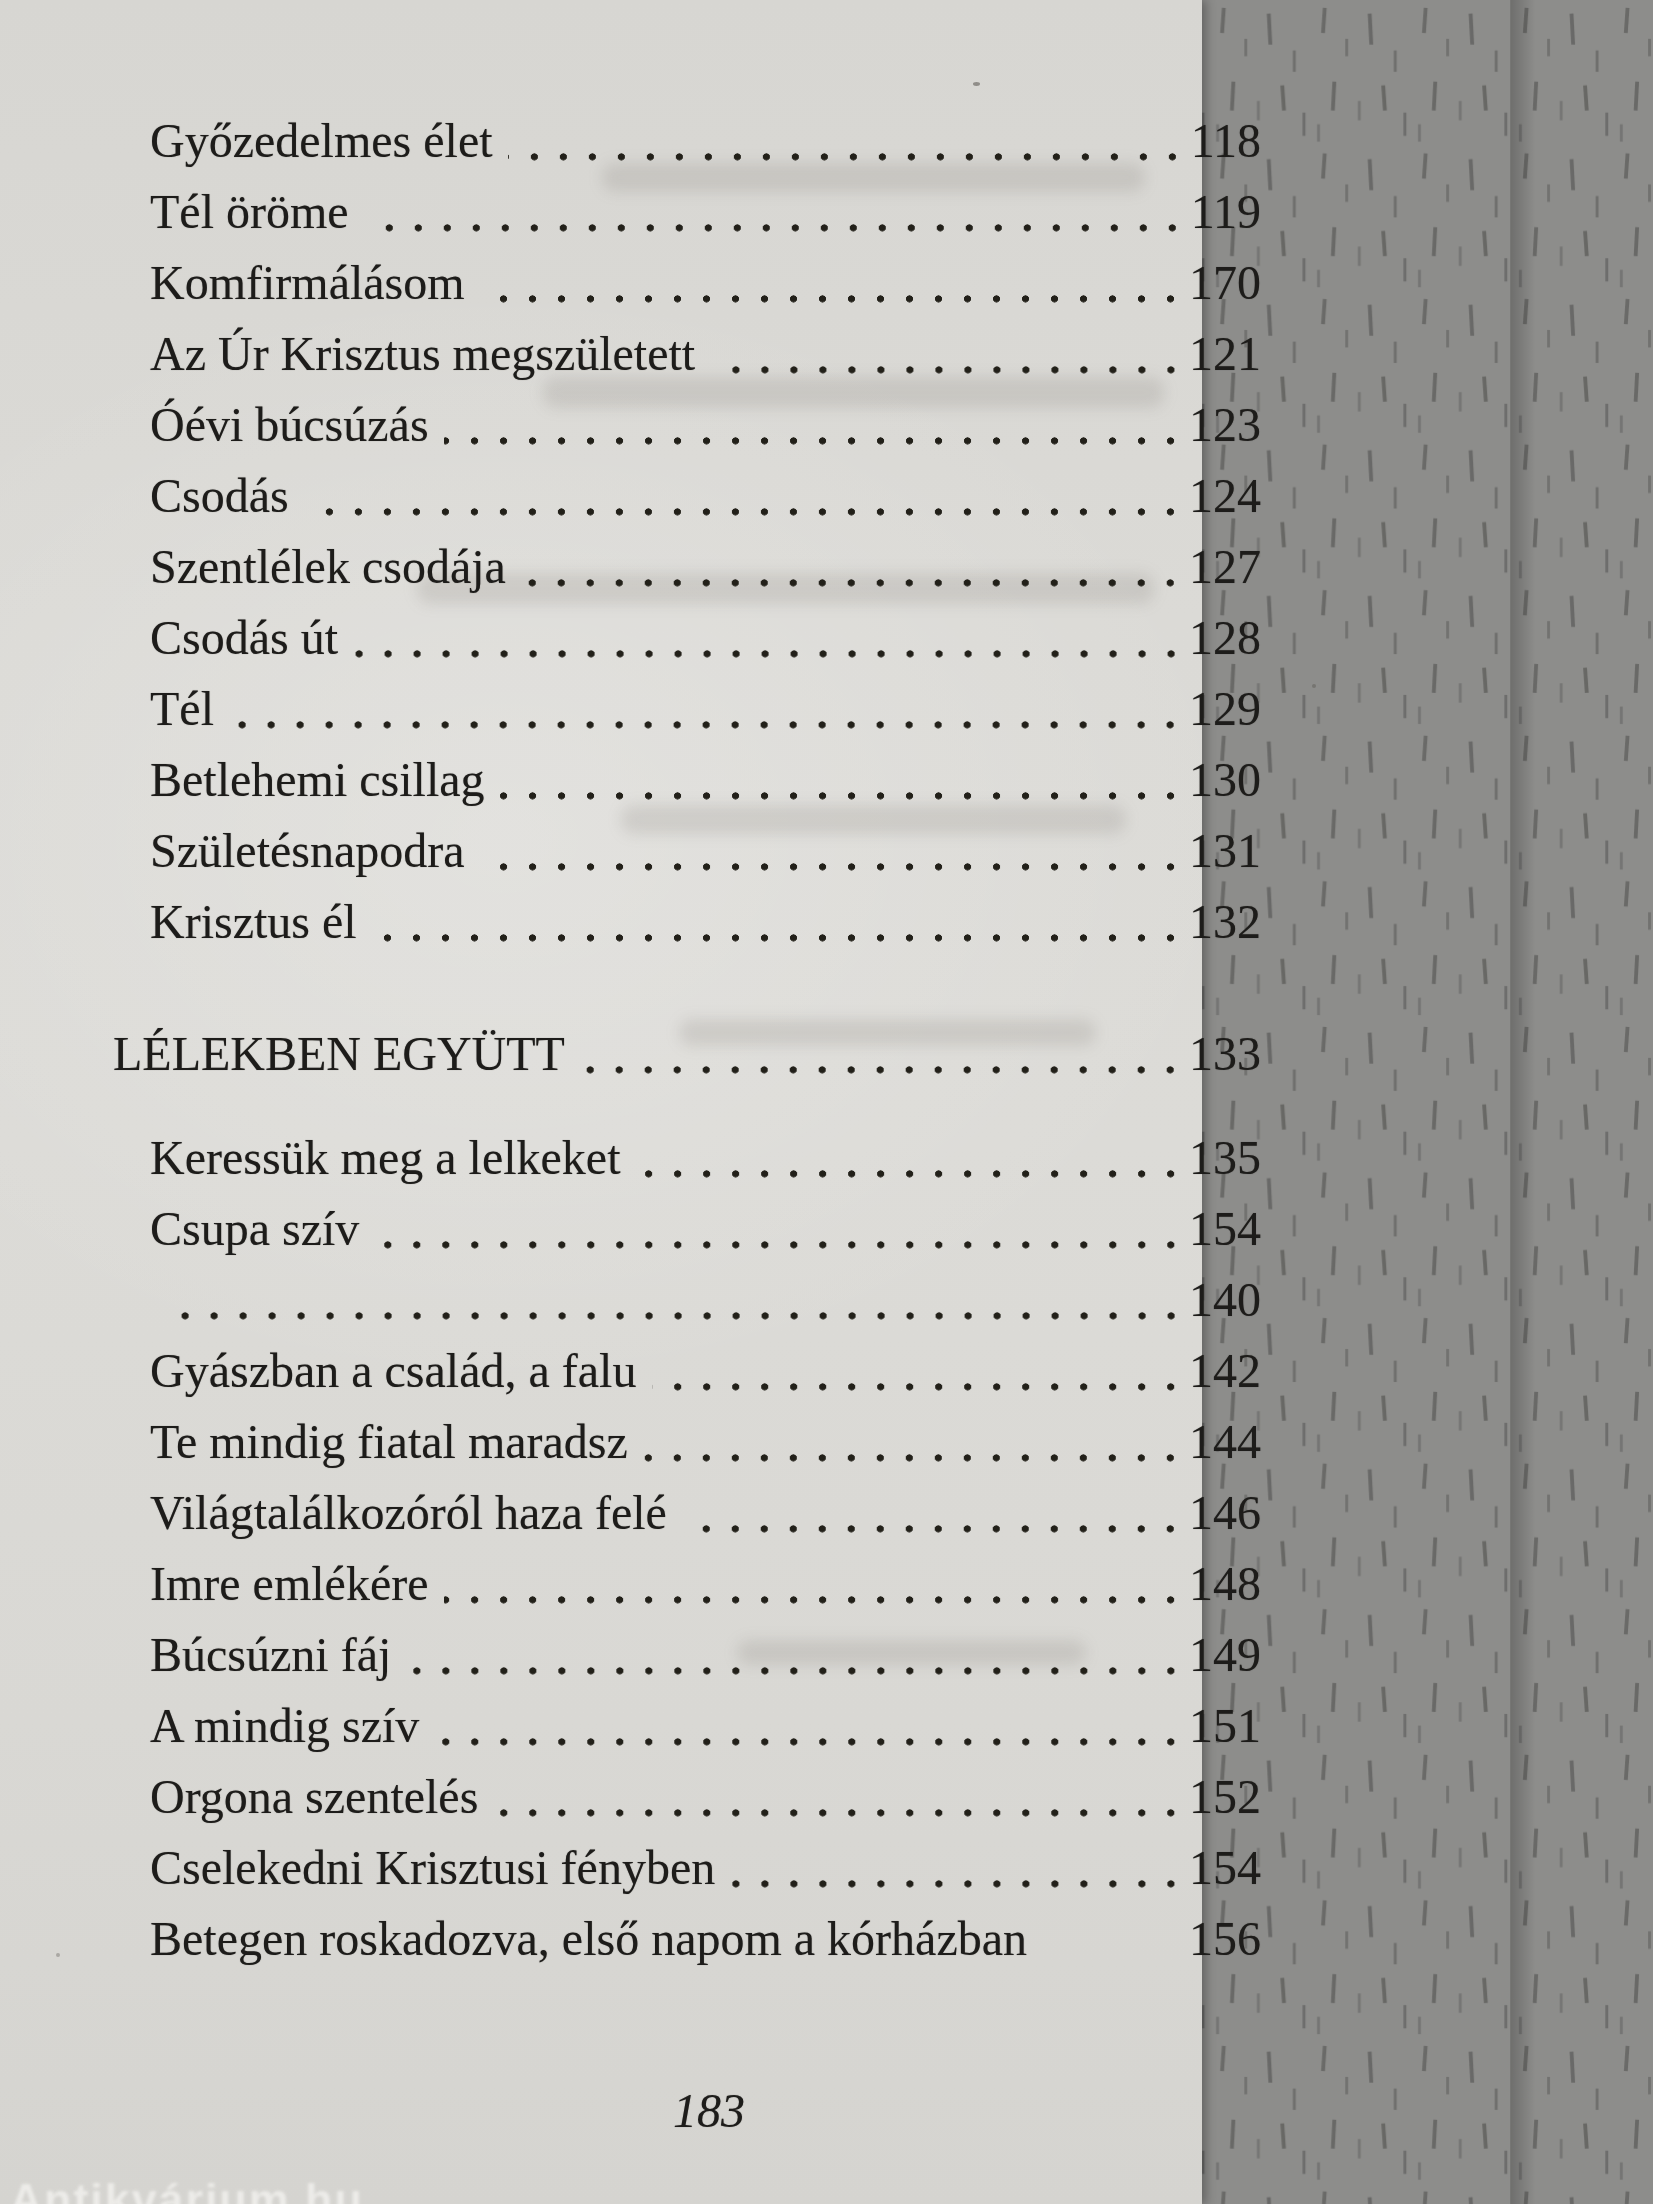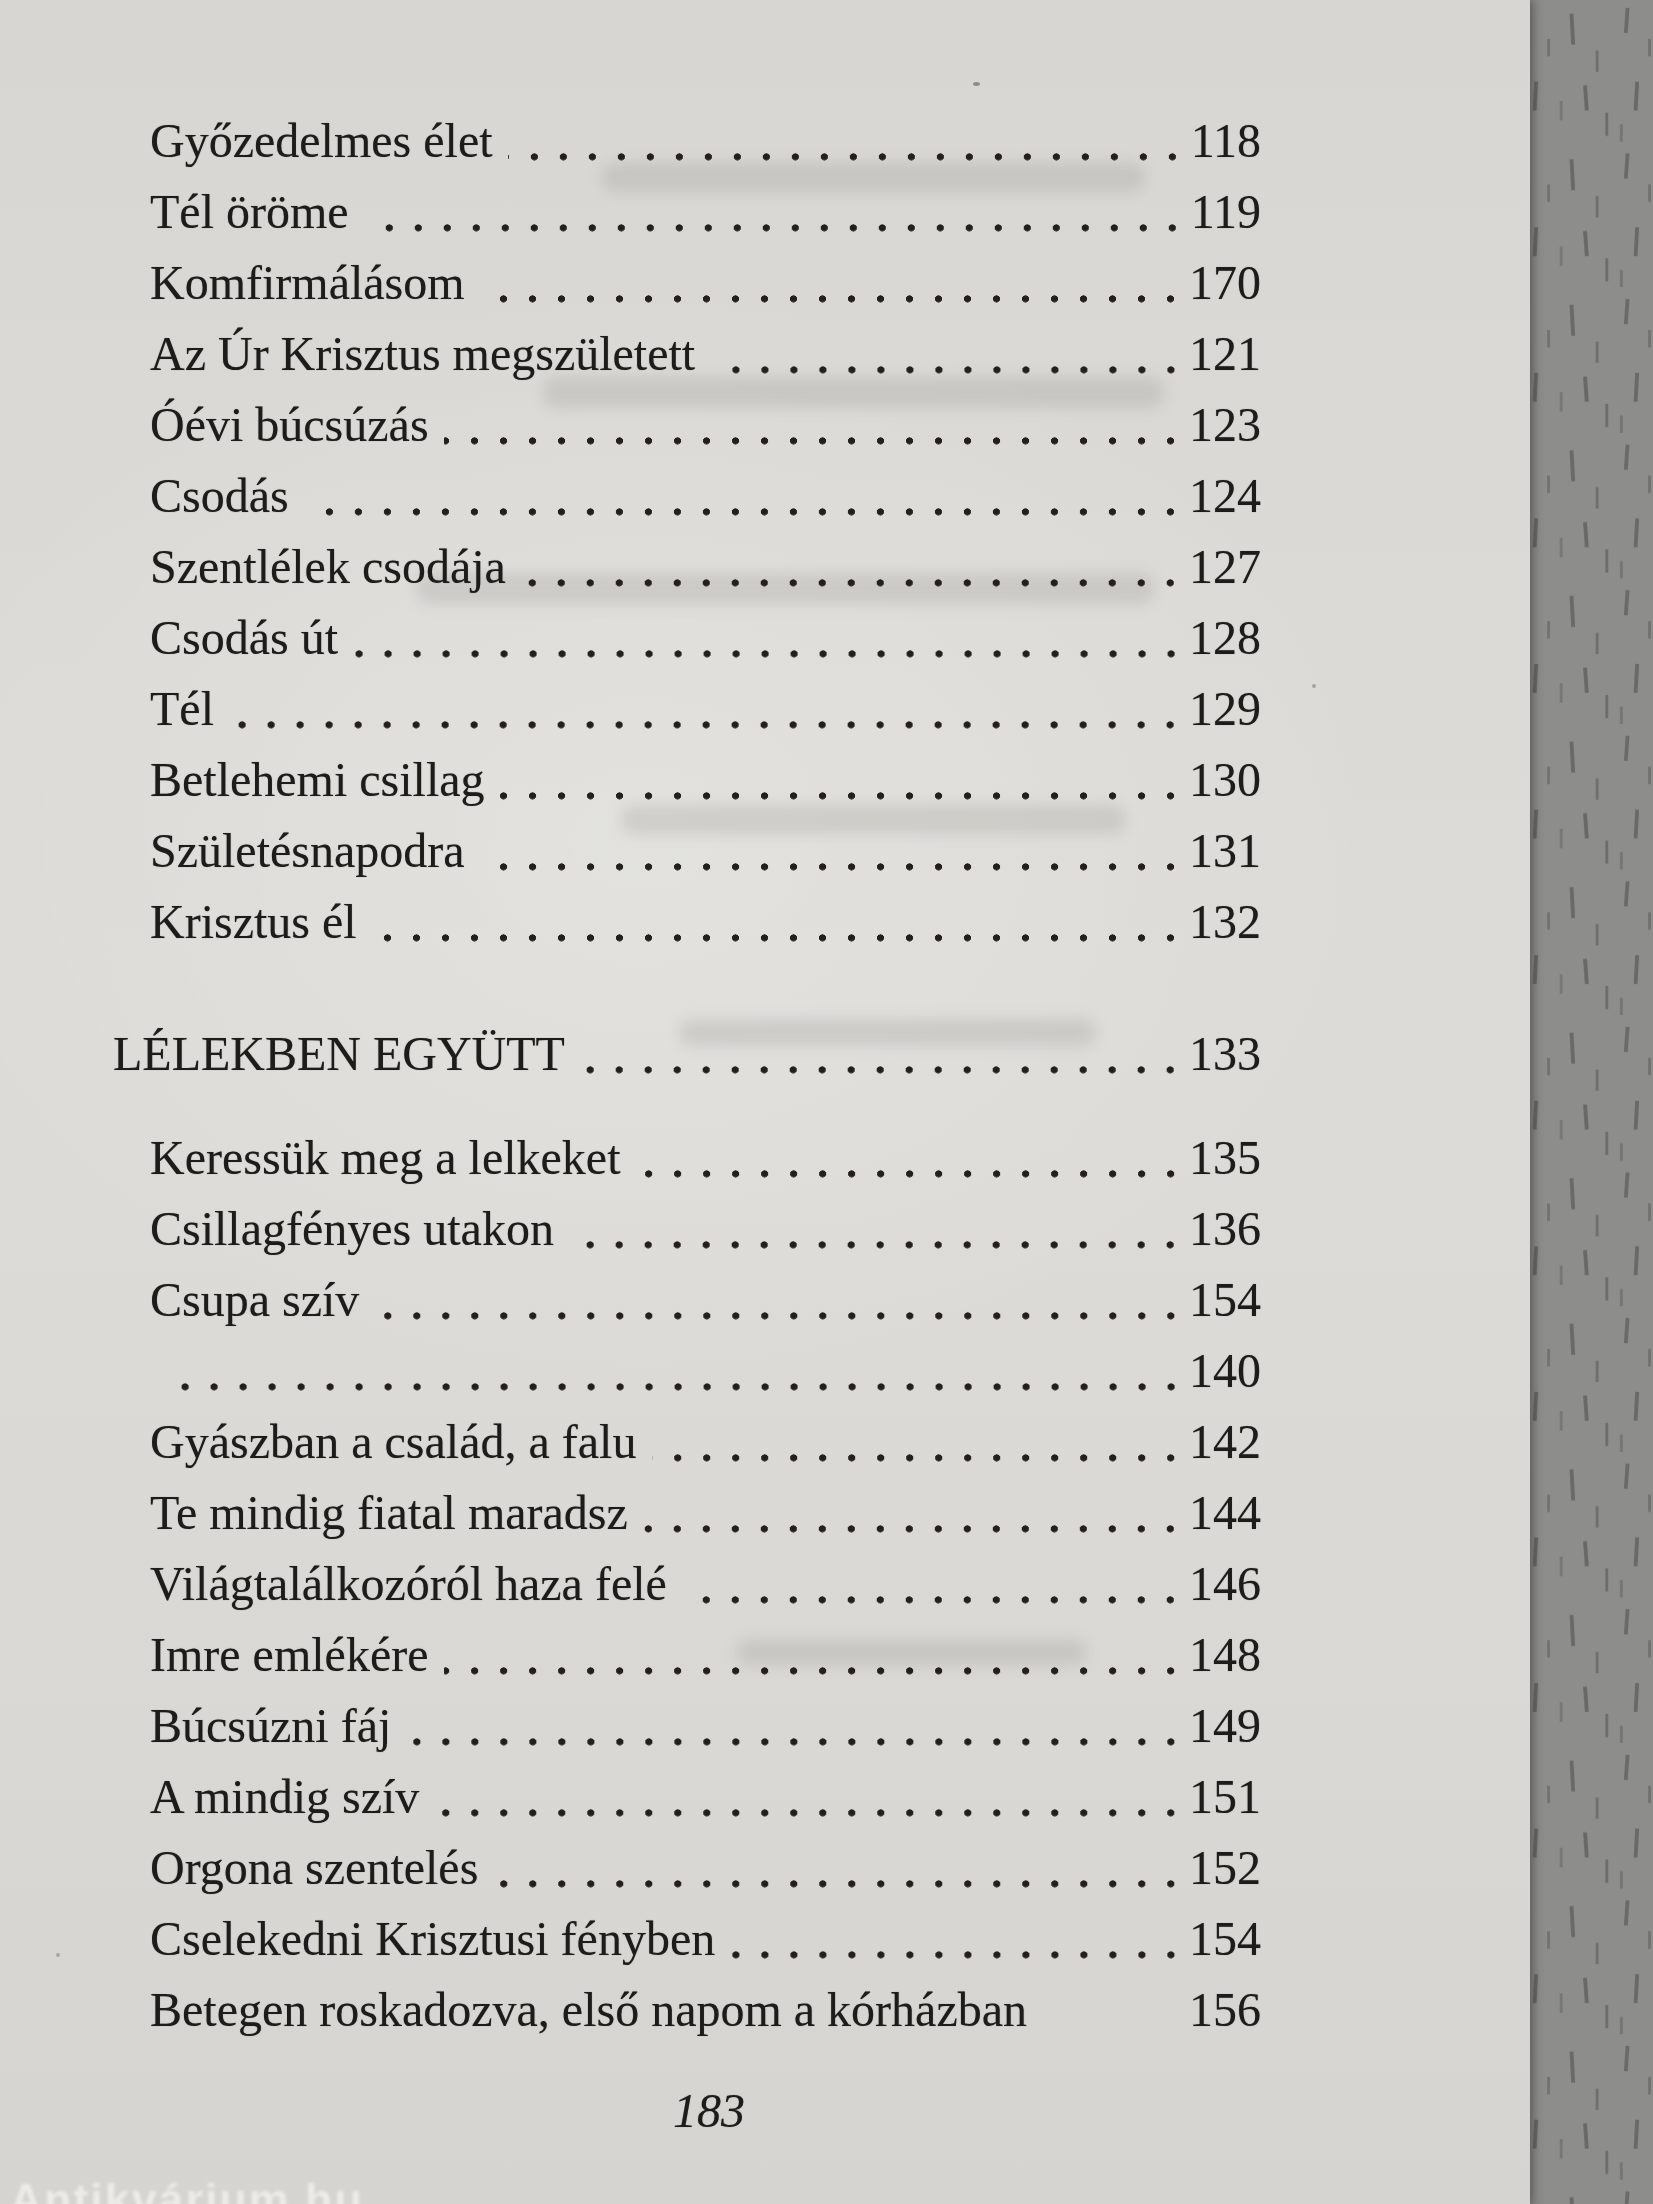--- a/index.html
+++ b/index.html
@@ -8,21 +8,21 @@
     background:#8d8d8b;
     font-family:"Liberation Serif","DejaVu Serif",serif;
   }
 
   
   .backdrop{position:absolute;inset:0;}
   .backdrop svg{position:absolute;inset:0;width:100%;height:100%;display:block;}
 
   
   .paper{
-    position:absolute;left:0;top:0;width:1530px;height:2205px;
+    position:absolute;left:0;top:0;width:1202px;height:2205px;
     background:
       radial-gradient(ellipse 1164px 873px at 42% 38%, rgba(255,255,255,.20), rgba(255,255,255,0) 65%),
       linear-gradient(180deg,#d7d6d2 0%,#dbdad6 28%,#dcdbd7 52%,#d9d8d4 78%,#d5d4d0 100%);
     box-shadow:3.9px 0 9.7px rgba(0,0,0,.30);
   }
 
   
   .ghost{
     position:absolute;border-radius:13.6px;
     background:rgba(110,108,100,.16);
@@ -184,25 +184,20 @@
 
     <div class="gap2"></div>
 
     <div id="section2">
         <div class="row">
           <span class="title">Keressük meg a lelkeket</span>
           <span class="leader"></span>
           <span class="pagenum">135</span>
         </div>
         <div class="row">
-          <span class="title">Csillagfényes utakon</span>
-          <span class="leader"></span>
-          <span class="pagenum">136</span>
-        </div>
-        <div class="row">
           <span class="title">Csupa szív</span>
           <span class="leader"></span>
           <span class="pagenum">154</span>
         </div>
         <div class="row">
           <span class="leader"></span>
           <span class="pagenum">140</span>
         </div>
         <div class="row">
           <span class="title">Gyászban a család, a falu</span>

